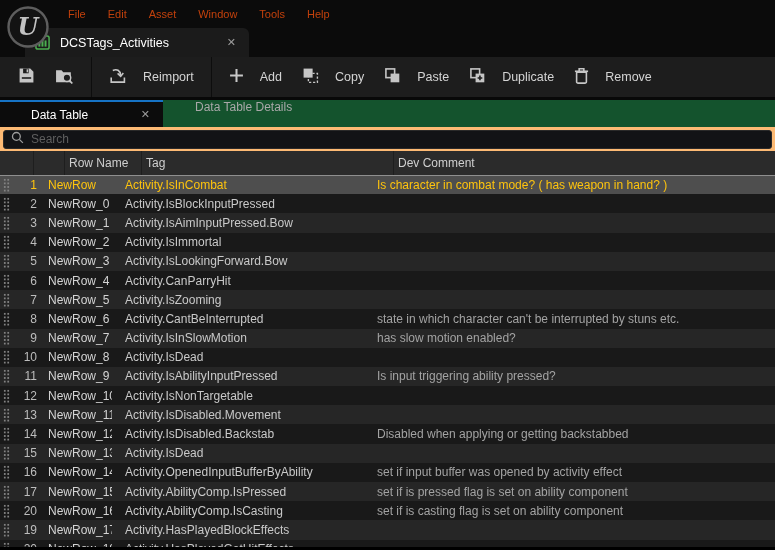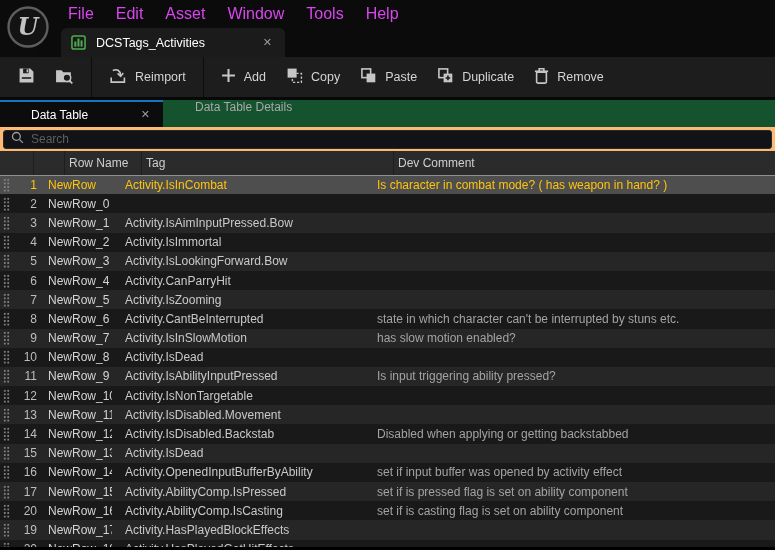--- a/index.html
+++ b/index.html
@@ -4,32 +4,32 @@
 <style>
   * { margin:0; padding:0; box-sizing:border-box; }
   body { background:#000; }
   .app {
     width:775px; height:550px; position:relative; overflow:hidden;
     background:#0c0c0c; font-family:"Liberation Sans", sans-serif;
     cursor:default; user-select:none;
   }
   
   .menubar { height:28px; background:#0b0b0b; display:flex; align-items:center; padding-left:57px; }
-  .menu-item { padding:0 11px; font-size:16px; color:#d946ef; line-height:28px; }
+  .menu-item { padding:0 11px; font-size:11px; color:#c2410c; line-height:28px; }
   .logo { position:absolute; top:5px; left:6px; width:44px; height:44px; z-index:6; }
   
-  .assettab-row { height:29px; background:#0b0b0b; display:flex; align-items:flex-end; padding-left:25px;margin-left:36px; }
+  .assettab-row { height:29px; background:#0b0b0b; display:flex; align-items:flex-end; padding-left:25px; }
   .asset-tab { width:224px; height:29px; background:#1b1b1b; border-radius:6px 6px 0 0;
                display:flex; align-items:center; padding:0 8px 0 10px; }
   .asset-tab .ticon { width:15px; height:15px; margin-right:10px; flex:none; }
   .asset-tab .title { font-size:12.5px; color:#ffffff; flex:1; white-space:nowrap; overflow:hidden; }
   .tab-close { color:#9c9c9c; font-size:11px; padding:0 5px; line-height:29px; }
   
   .toolbar { height:40px; background:#1d1d1d; display:flex; align-items:center; padding-left:8px; }
-  .tb-btn { display:flex; align-items:center; gap:8px; padding:0 10px; height:40px;
+  .tb-btn { display:flex; align-items:center; gap:16px; padding:0 10px; height:40px;
             color:#d4d4d4; font-size:12.5px; white-space:nowrap; }
   .tb-btn svg { flex:none; }
   .tb-sep { width:1px; height:40px; background:#0d0d0d; margin:0 7px; flex:none; }
   .strip { height:3px; background:#080808; }
   
   .subtabs { height:27px; background:#14532d; display:flex; align-items:stretch; }
   .subtab-active { width:163px; background:#0c0c0c; border-top:2px solid #1673c5;
                    display:flex; align-items:center; padding:0 8px 0 31px; color:#ffffff; font-size:12px; }
   .subtab-active .lbl { flex:1; }
   .subtab-inactive { display:flex; align-items:flex-start; padding:0 16px; margin-left:16px;
@@ -227,20 +227,21 @@
   </div>
 
   <div class="trow grid-cols">
     <div class="cell c-handle">
           <span class="dots"></span>
         </div>
     <div class="cell c-num">2</div>
     <div class="cell c-name">
           <span class="clip">NewRow_0</span>
         </div>
+    <div class="cell c-tag">Activity.IsBlockInputPressed</div>
     <div class="cell c-comment"></div>
   </div>
 
   <div class="trow grid-cols">
     <div class="cell c-handle">
           <span class="dots"></span>
         </div>
     <div class="cell c-num">3</div>
     <div class="cell c-name">
           <span class="clip">NewRow_1</span>

